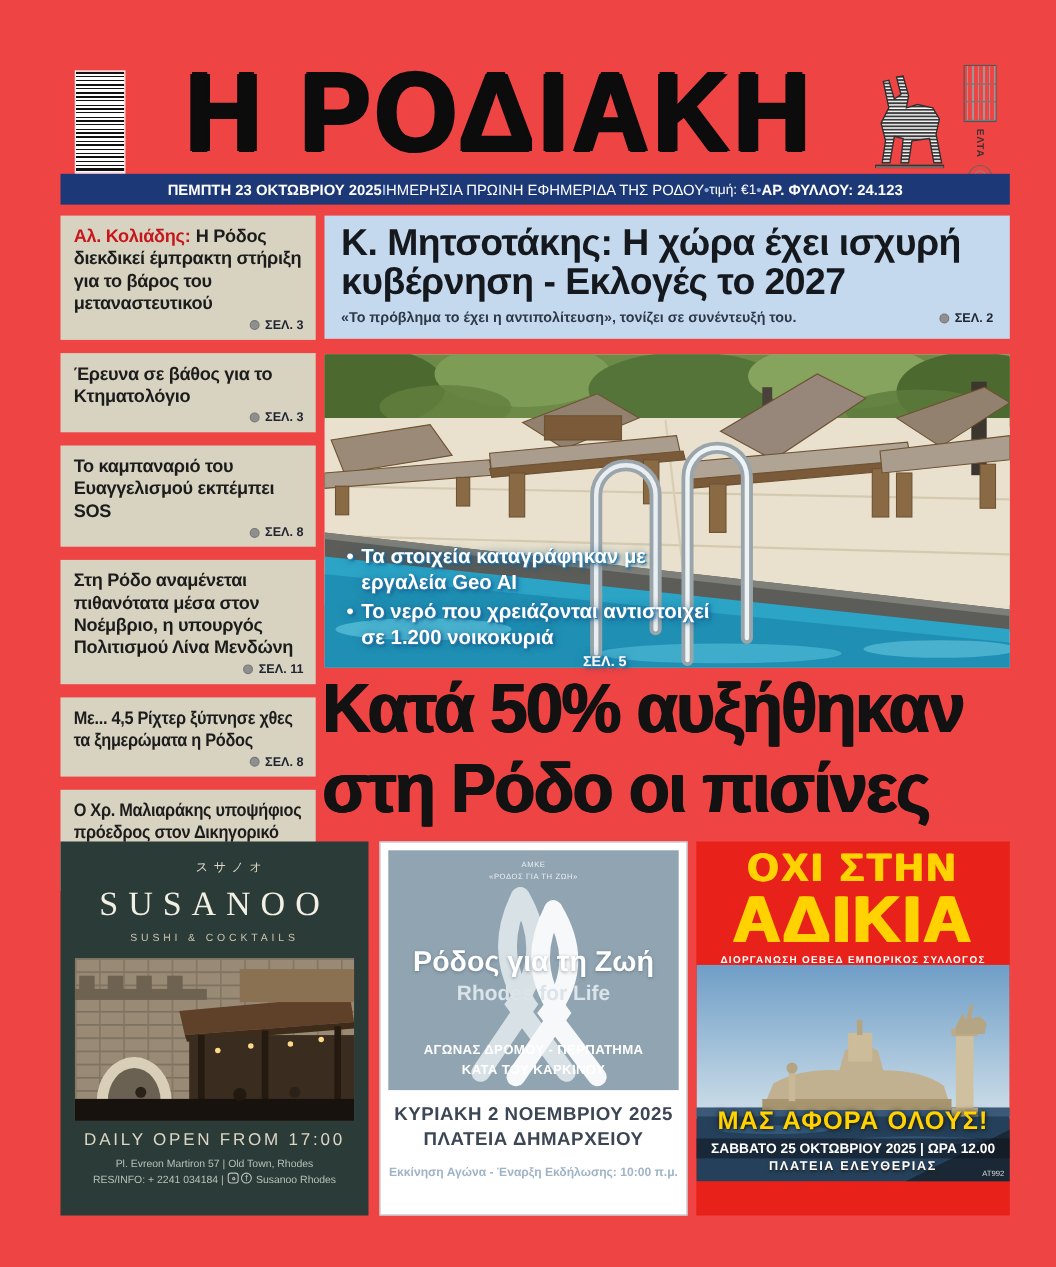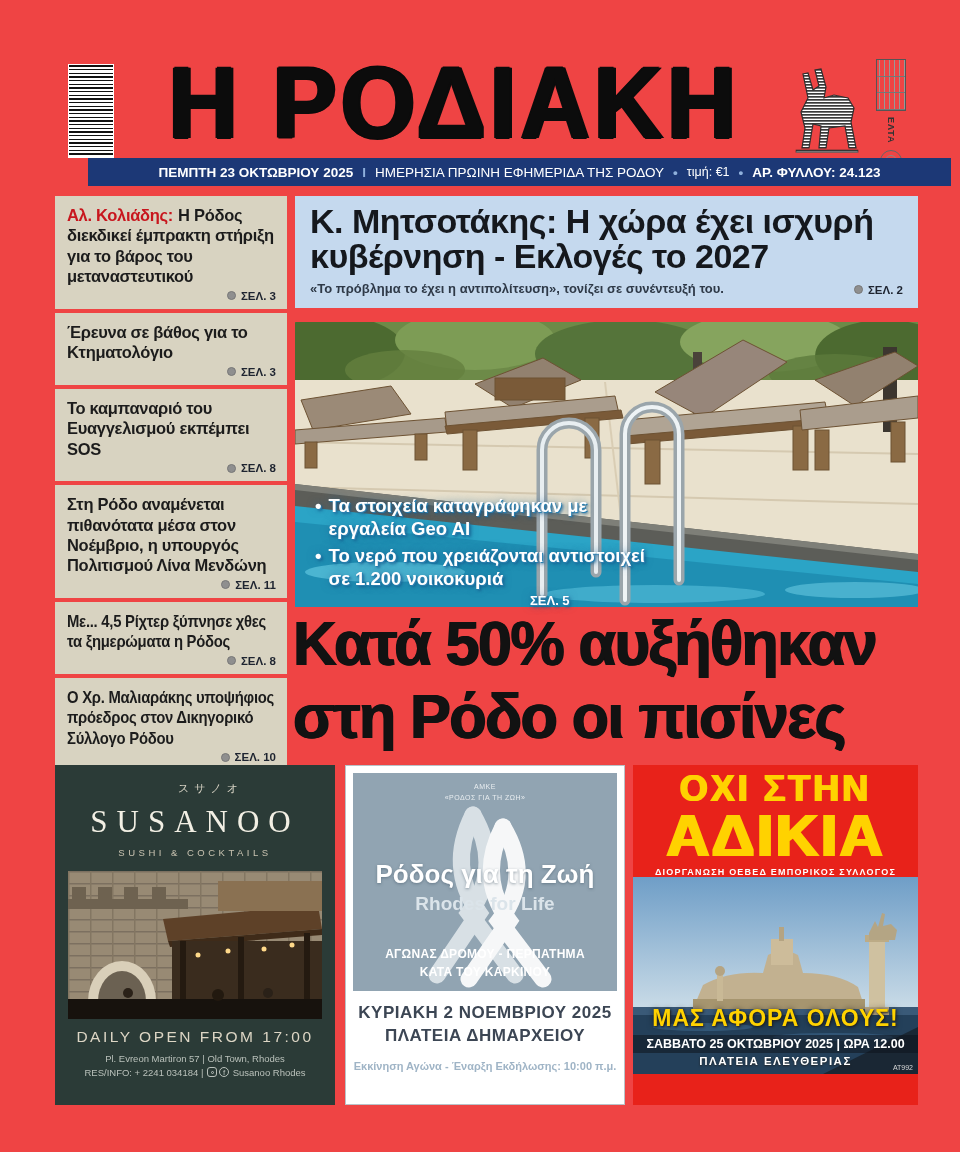--- a/index.html
+++ b/index.html
@@ -20,28 +20,28 @@
   .stamp { position:absolute; left:862px; top:56px; width:58px; height:120px; }
   .stamp-inner { position:absolute; left:-28px; top:32px; width:114px; height:56px; transform:rotate(90deg); display:flex; align-items:center; gap:6px; }
   .stamp-box { width:52px; height:30px; border:1px solid #555; display:flex; }
   .stamp-box i { flex:1; border-right:1px solid #777; background:repeating-linear-gradient(to bottom,#999 0 1px,transparent 1px 5px); }
   .stamp-elta { font-size:9px; font-weight:bold; color:#333; letter-spacing:1px; }
   .stamp-circ { width:22px; height:22px; border:1.5px solid #666; border-radius:50%; position:relative; }
   .stamp-circ::after { content:""; position:absolute; inset:4px; border:1px solid #888; border-radius:50%; }
 
   
   .datebar { position:absolute; left:55px; top:158px; width:863px; height:28px; background:#1c3876;
-    color:#fff; display:flex; align-items:center; justify-content:center; gap:9px; font-size:13.5px; white-space:nowrap;margin-left:33px; }
+    color:#fff; display:flex; align-items:center; justify-content:center; font-size:13.5px; white-space:nowrap; }
   .datebar .b { font-weight:bold; }
   .datebar .sep { color:#8fb0dc; font-weight:bold; }
   .datebar .price { font-size:12.5px; }
 
   
   .sidebar { position:absolute; left:55px; top:196px; width:232px; }
-  .sb-item { background:#d8d3c1; margin-bottom:4px; padding:9px 11px 7px 12px; cursor:pointer; }
+  .sb-item { background:#d8d3c1; margin-bottom:12px; padding:9px 11px 7px 12px; cursor:pointer; }
   .sb-text { font-size:16.5px; line-height:1.24; font-weight:bold; color:#1c1c1c; letter-spacing:-0.3px; }
   .sb-text .prefix { color:#c8161d; margin-right:5px; }
   .sb-text.tight { transform:scaleX(0.9); transform-origin:left top; width:111%; }
   .pagebadge { display:flex; align-items:center; justify-content:flex-end; gap:5px; margin-top:3px; }
   .pagebadge .dot { width:9px; height:9px; border-radius:50%; background:#8f8f8f; border:1px solid #777; }
   .pagebadge .lbl { font-size:11.5px; font-weight:bold; color:#1e2430; }
 
   
   .topstory { position:absolute; left:295px; top:196px; width:623px; height:112px; background:#c5d9ee; padding:8px 15px 6px 15px; cursor:pointer; }
   .topstory h1 { font-size:34px; line-height:1.04; font-weight:bold; color:#15181d; letter-spacing:-0.5px; }

